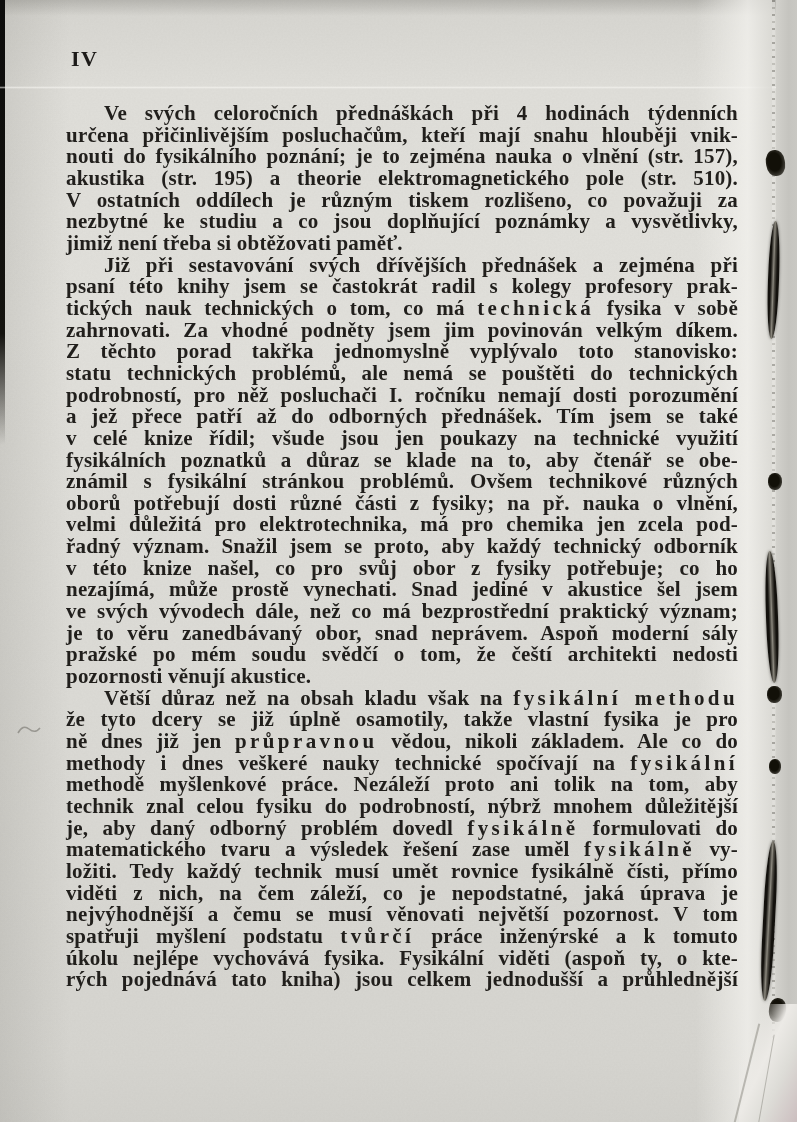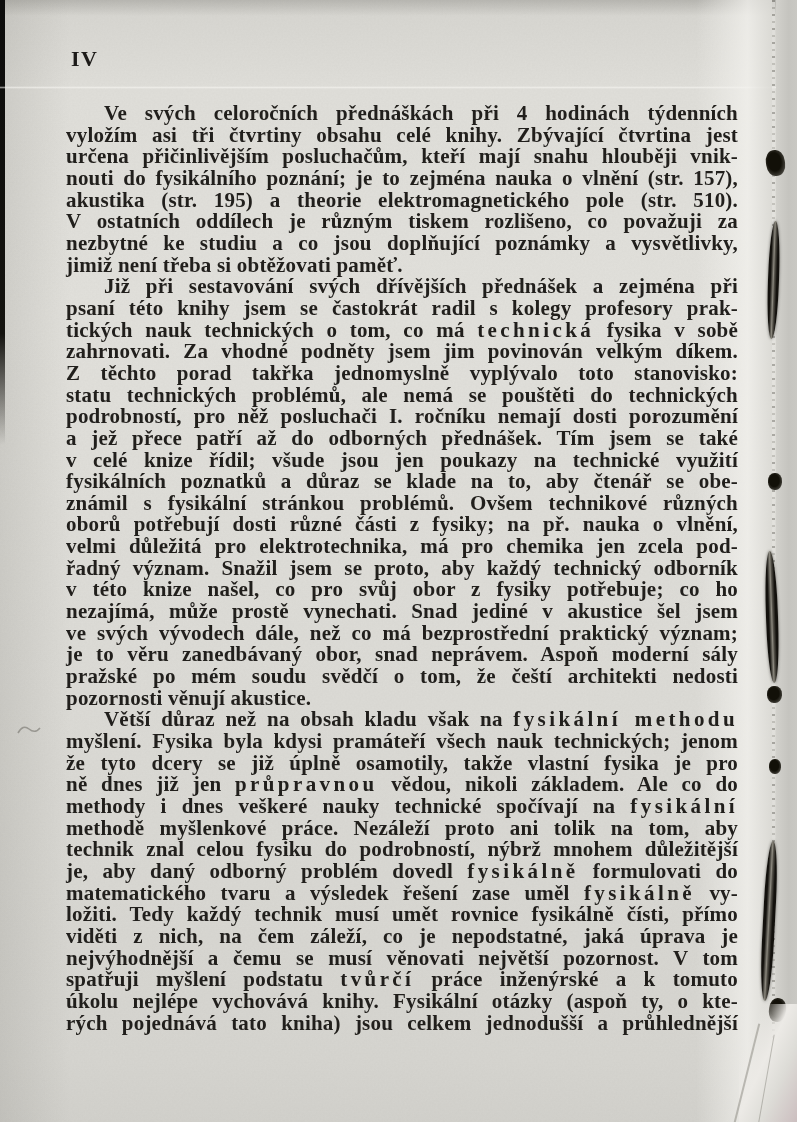--- a/index.html
+++ b/index.html
@@ -91,21 +91,20 @@
     </div>
 
   <svg class="squiggle" width="26" height="16" aria-hidden="true">
     <path d="M2 11 Q7 2 13 7 T24 6" fill="none" stroke="#6d6b64" stroke-width="1.6"></path>
   </svg>
 
   <div class="page-number">IV</div>
   <div class="text-block">
       <div>
         <div class="line indent"><span>Ve svých celoročních přednáškách při 4 hodinách týdenních</span></div>
-        <div class="line"><span>vyložím asi tři čtvrtiny obsahu celé knihy. Zbývající čtvrtina jest</span></div>
         <div class="line"><span>určena přičinlivějším posluchačům, kteří mají snahu hlouběji vnik-</span></div>
         <div class="line"><span>nouti do fysikálního poznání; je to zejména nauka o vlnění (str. 157),</span></div>
         <div class="line"><span>akustika (str. 195) a theorie elektromagnetického pole (str. 510).</span></div>
         <div class="line"><span>V ostatních oddílech je různým tiskem rozlišeno, co považuji za</span></div>
         <div class="line"><span>nezbytné ke studiu a co jsou doplňující poznámky a vysvětlivky,</span></div>
         <div class="line lastline"><span>jimiž není třeba si obtěžovati paměť.</span></div>
       </div>
       <div>
         <div class="line indent"><span>Již při sestavování svých dřívějších přednášek a zejména při</span></div>
         <div class="line"><span>psaní této knihy jsem se častokrát radil s kolegy profesory prak-</span></div>
@@ -123,30 +122,29 @@
         <div class="line"><span>řadný význam. Snažil jsem se proto, aby každý technický odborník</span></div>
         <div class="line"><span>v této knize našel, co pro svůj obor z fysiky potřebuje; co ho</span></div>
         <div class="line"><span>nezajímá, může prostě vynechati. Snad jediné v akustice šel jsem</span></div>
         <div class="line"><span>ve svých vývodech dále, než co má bezprostřední praktický význam;</span></div>
         <div class="line"><span>je to věru zanedbávaný obor, snad neprávem. Aspoň moderní sály</span></div>
         <div class="line"><span>pražské po mém soudu svědčí o tom, že čeští architekti nedosti</span></div>
         <div class="line lastline"><span>pozornosti věnují akustice.</span></div>
       </div>
       <div>
         <div class="line indent"><span>Větší důraz než na obsah kladu však na </span><span class="sp">fysikální methodu</span></div>
-        <div class="line"><span>myšlení. Fysika byla kdysi pramáteří všech nauk technických; jenom</span></div>
         <div class="line"><span>že tyto dcery se již úplně osamotily, takže vlastní fysika je pro</span></div>
         <div class="line"><span>ně dnes již jen </span><span class="sp">průpravnou</span><span> vědou, nikoli základem. Ale co do</span></div>
         <div class="line"><span>methody i dnes veškeré nauky technické spočívají na </span><span class="sp">fysikální</span></div>
         <div class="line"><span>methodě myšlenkové práce. Nezáleží proto ani tolik na tom, aby</span></div>
         <div class="line"><span>technik znal celou fysiku do podrobností, nýbrž mnohem důležitější</span></div>
         <div class="line"><span>je, aby daný odborný problém dovedl </span><span class="sp">fysikálně</span><span> formulovati do</span></div>
         <div class="line"><span>matematického tvaru a výsledek řešení zase uměl </span><span class="sp">fysikálně</span><span> vy-</span></div>
         <div class="line"><span>ložiti. Tedy každý technik musí umět rovnice fysikálně čísti, přímo</span></div>
         <div class="line"><span>viděti z nich, na čem záleží, co je nepodstatné, jaká úprava je</span></div>
         <div class="line"><span>nejvýhodnější a čemu se musí věnovati největší pozornost. V tom</span></div>
         <div class="line"><span>spatřuji myšlení podstatu </span><span class="sp">tvůrčí</span><span> práce inženýrské a k tomuto</span></div>
-        <div class="line"><span>úkolu nejlépe vychovává knihy. Fysikální otázky (aspoň ty, o kte-</span></div>
+        <div class="line"><span>úkolu nejlépe vychovává fysika. Fysikální viděti (aspoň ty, o kte-</span></div>
         <div class="line"><span>rých pojednává tato kniha) jsou celkem jednodušší a průhlednější</span></div>
       </div>
     </div>
 
 </div>
 
 </body></html>

